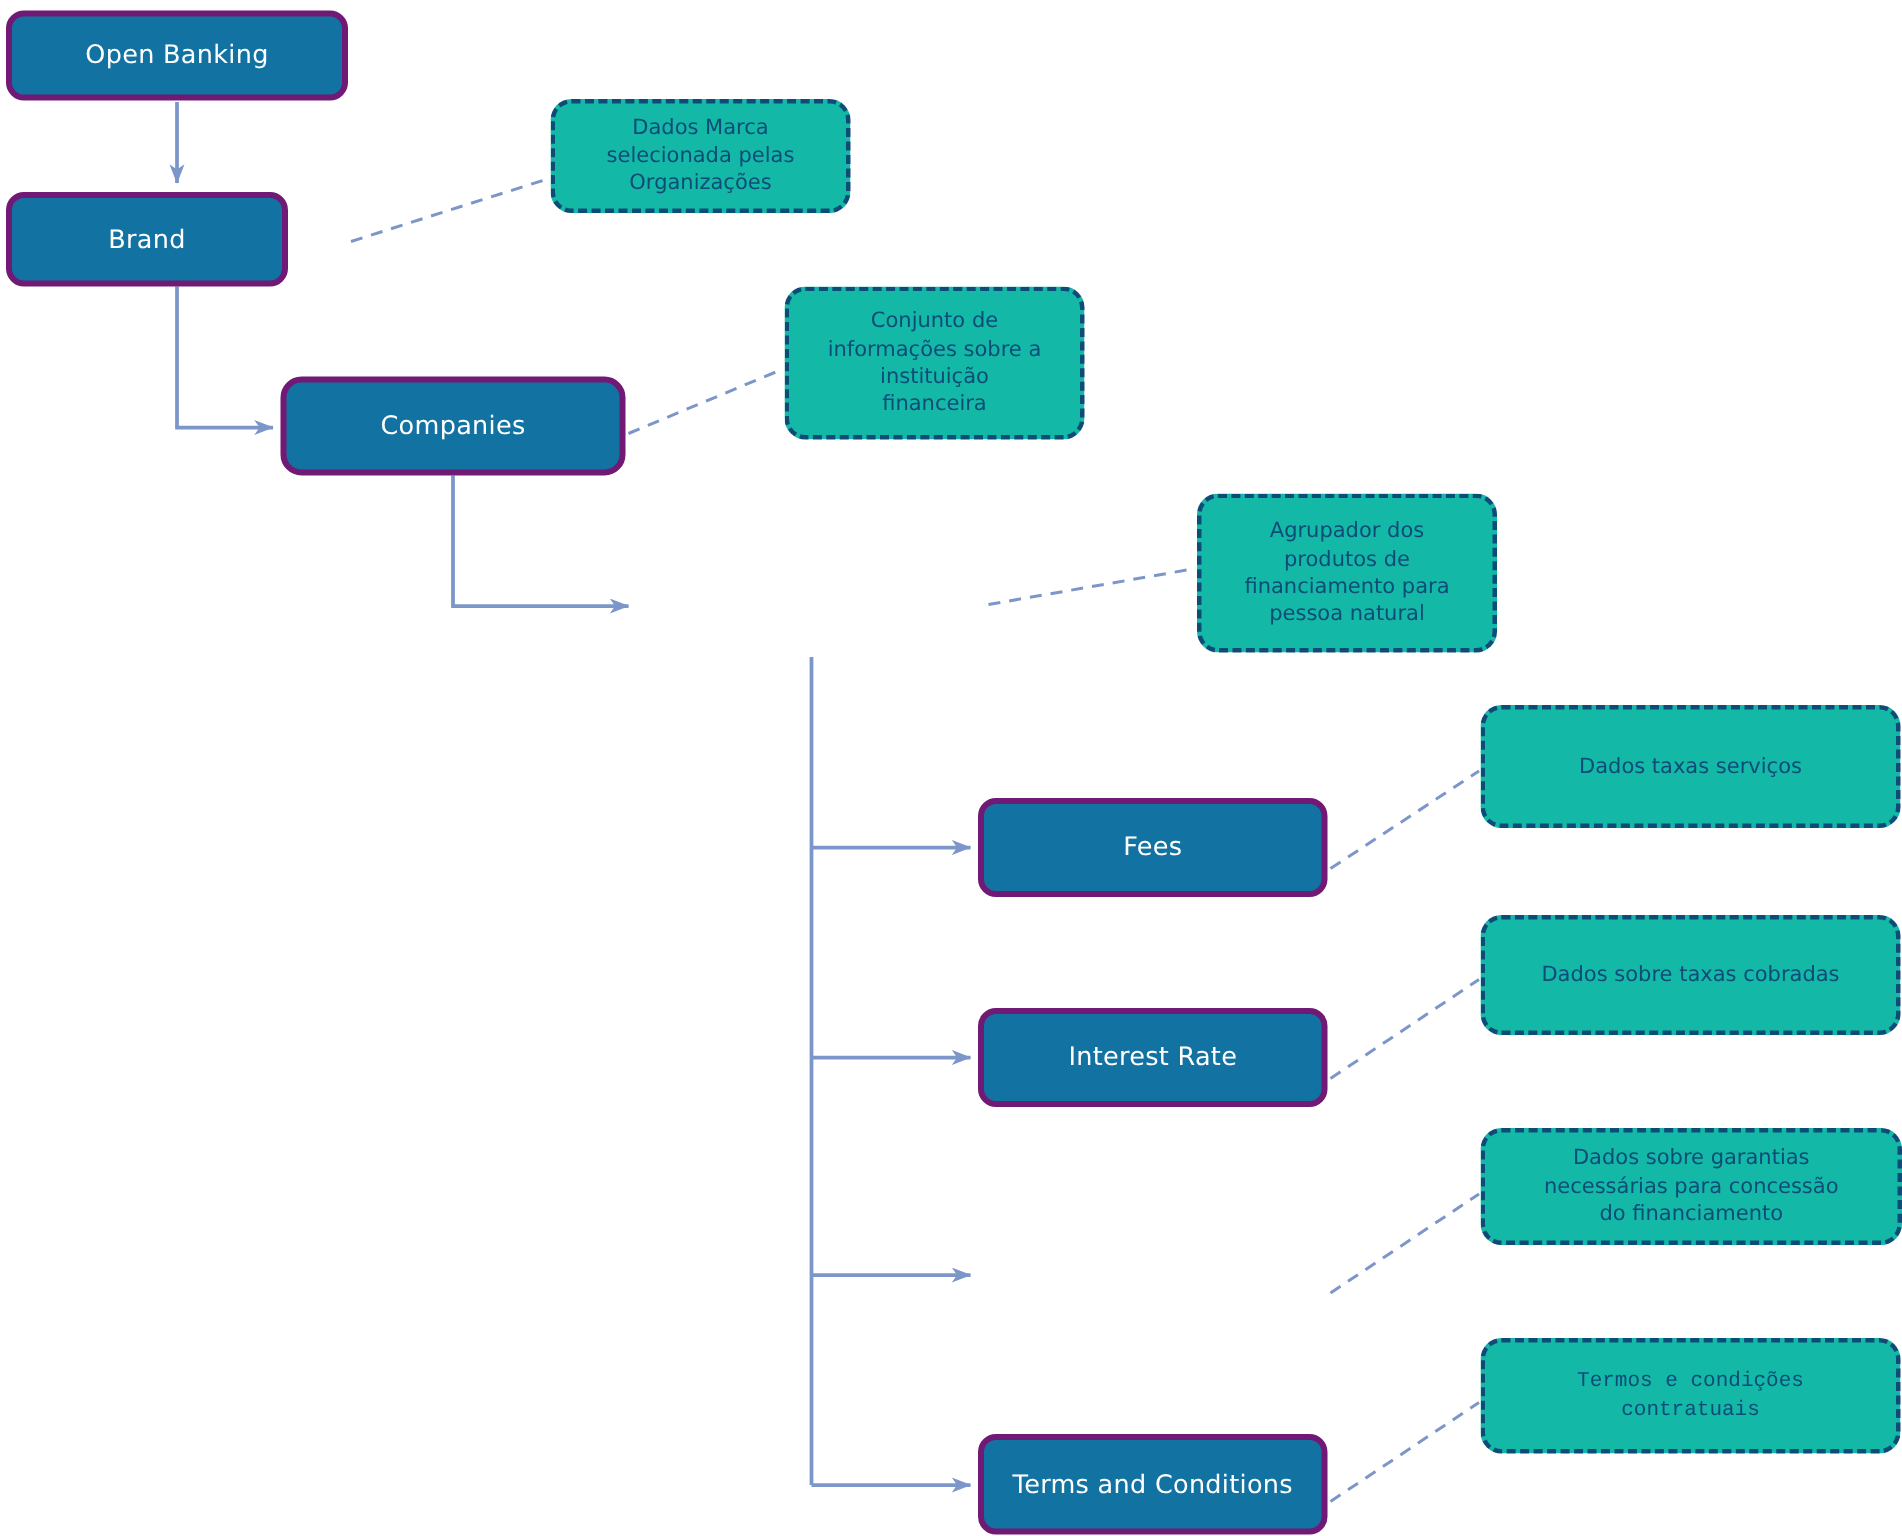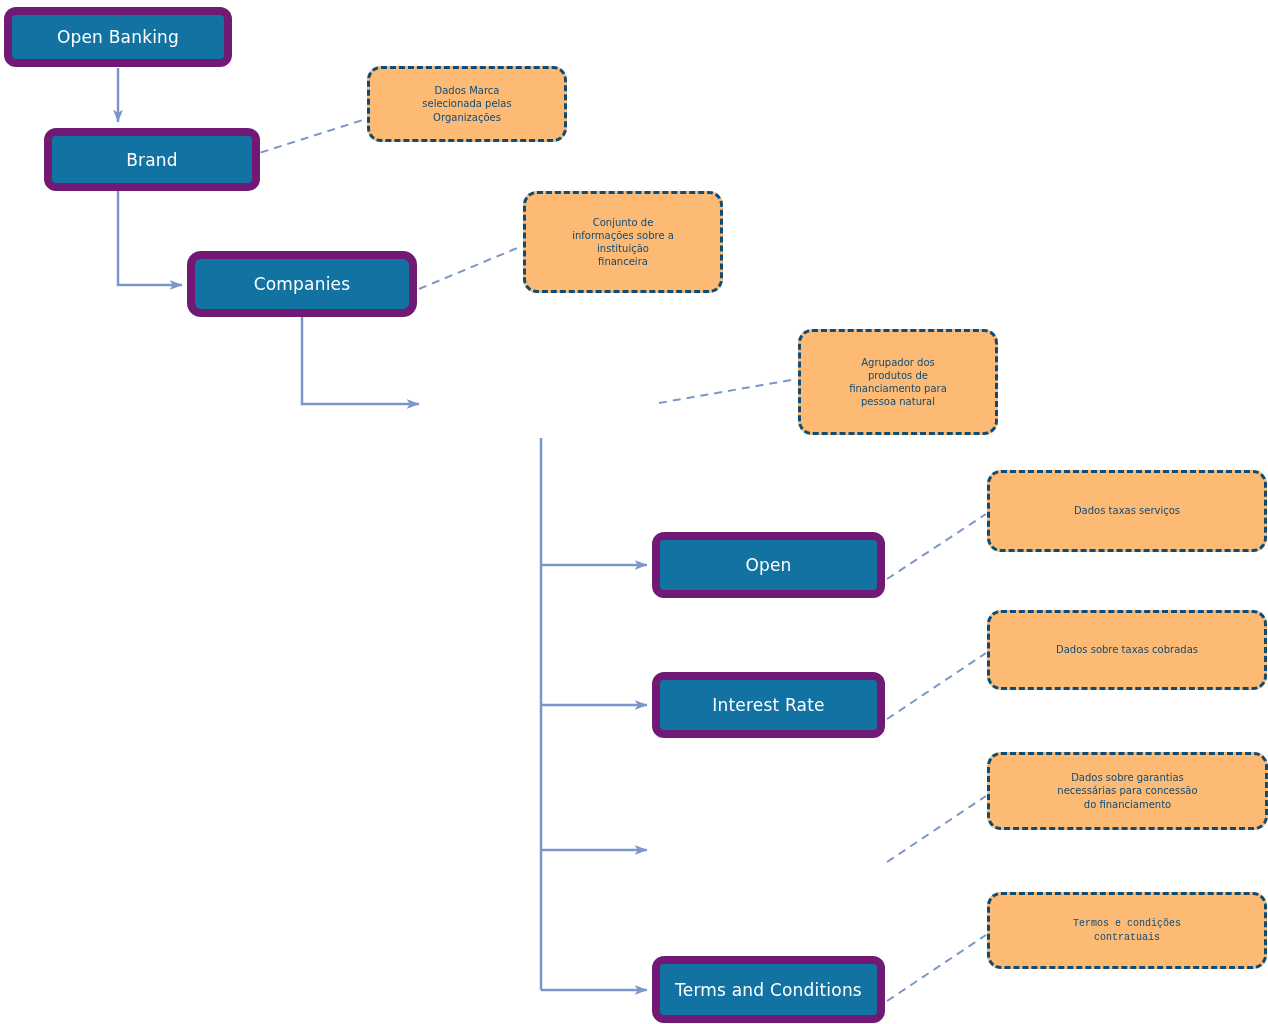--- a/index.html
+++ b/index.html
@@ -19,52 +19,52 @@
     position: absolute;
     left: 0; top: 0;
     width: 1268px;
     height: 1024px;
     z-index: 0;
   }
   .node {
     position: absolute;
     box-sizing: border-box;
     background: #1273A3;
-    border: 8px solid #701a75;
+    border: 4px solid #701a75;
     border-radius: 12px;
     color: #ffffff;
     font-size: 17px;
     letter-spacing: 0.2px;
     display: flex;
     align-items: center;
     justify-content: center;
     text-align: left;
     z-index: 1;
     white-space: nowrap;
   }
   .annotation {
     position: absolute;
     box-sizing: border-box;
-    background: #fdba74;
+    background: #14b8a6;
     border: 3px dashed #0E4C78;
     border-radius: 14px;
     color: #0E4C78;
-    font-size: 10px;
+    font-size: 14px;
     line-height: 1.32;
     display: flex;
     align-items: center;
     justify-content: center;
     text-align: center;
     white-space: pre-line;
     z-index: 1;
     padding: 4px 8px;
   }
   
   #node-open-banking        { left: 4px;   top: 7px;   width: 228px; height: 60px; }
-  #node-brand               { left: 4px;   top: 128px; width: 216px; height: 63px; margin-left: 40px; }
+  #node-brand               { left: 4px;   top: 128px; width: 188px; height: 63px; }
   #node-companies           { left: 187px; top: 251px; width: 230px; height: 66px; border-radius: 14px; }
   #node-personal-financings { left: 424px; top: 371px; width: 233px; height: 67px; }
   #node-fees                { left: 652px; top: 532px; width: 233px; height: 66px; }
   #node-interest-rate       { left: 652px; top: 672px; width: 233px; height: 66px; }
   #node-required-warranties { left: 652px; top: 817px; width: 233px; height: 66px; }
   #node-terms-and-conditions{ left: 652px; top: 956px; width: 233px; height: 67px; }
   
   #note-brand               { left: 367px; top: 66px;  width: 200px; height: 76px;  }
   #note-companies           { left: 523px; top: 191px; width: 200px; height: 102px; }
   #note-personal-financings { left: 798px; top: 329px; width: 200px; height: 106px; }
@@ -103,21 +103,21 @@
       <path d="M887,579 L986,514"></path>
       <path d="M887,719 L986,653"></path>
       <path d="M887,862 L986,796"></path>
       <path d="M887,1001 L986,935"></path>
     </g>
   </svg>
 
   <div class="node" id="node-open-banking">Open Banking</div>
   <div class="node" id="node-brand">Brand</div>
   <div class="node" id="node-companies">Companies</div>
-  <div class="node" id="node-fees">Open</div>
+  <div class="node" id="node-fees">Fees</div>
   <div class="node" id="node-interest-rate">Interest Rate</div>
   <div class="node" id="node-terms-and-conditions">Terms and Conditions</div>
 
   <div class="annotation" id="note-brand">Dados Marca
 selecionada pelas
 Organizações</div>
   <div class="annotation" id="note-companies">Conjunto de
 informações sobre a
 instituição
 financeira</div>

